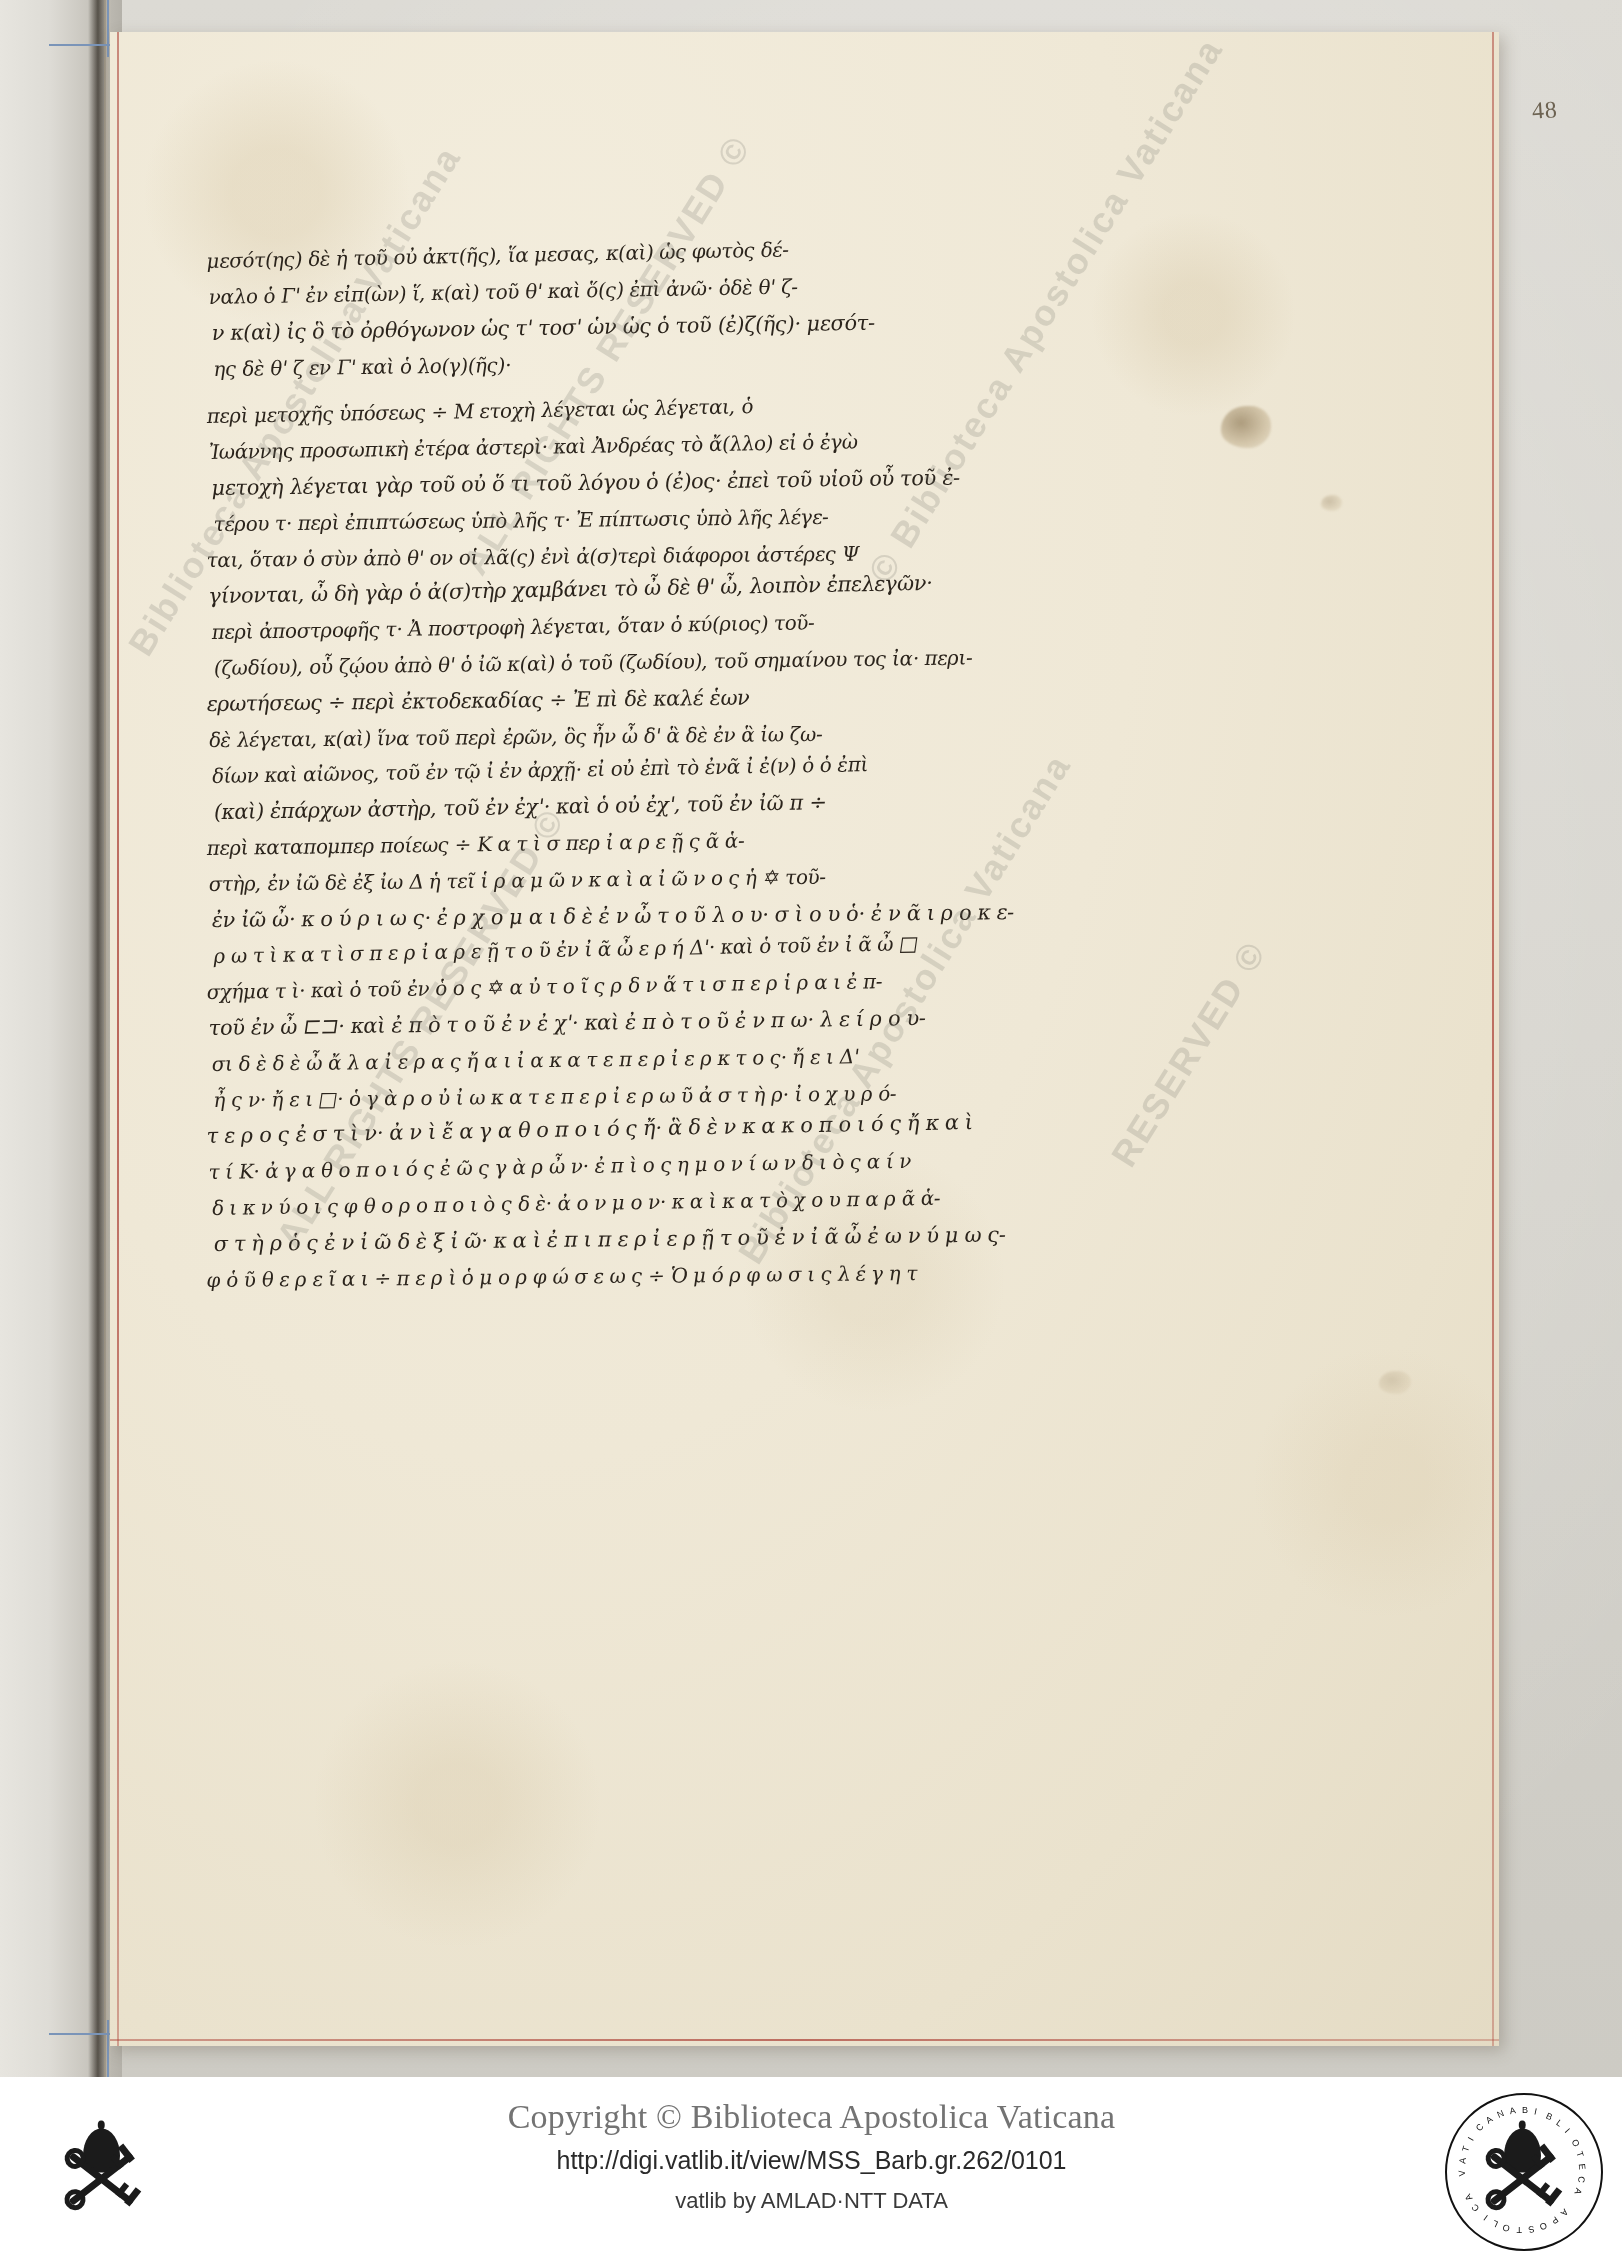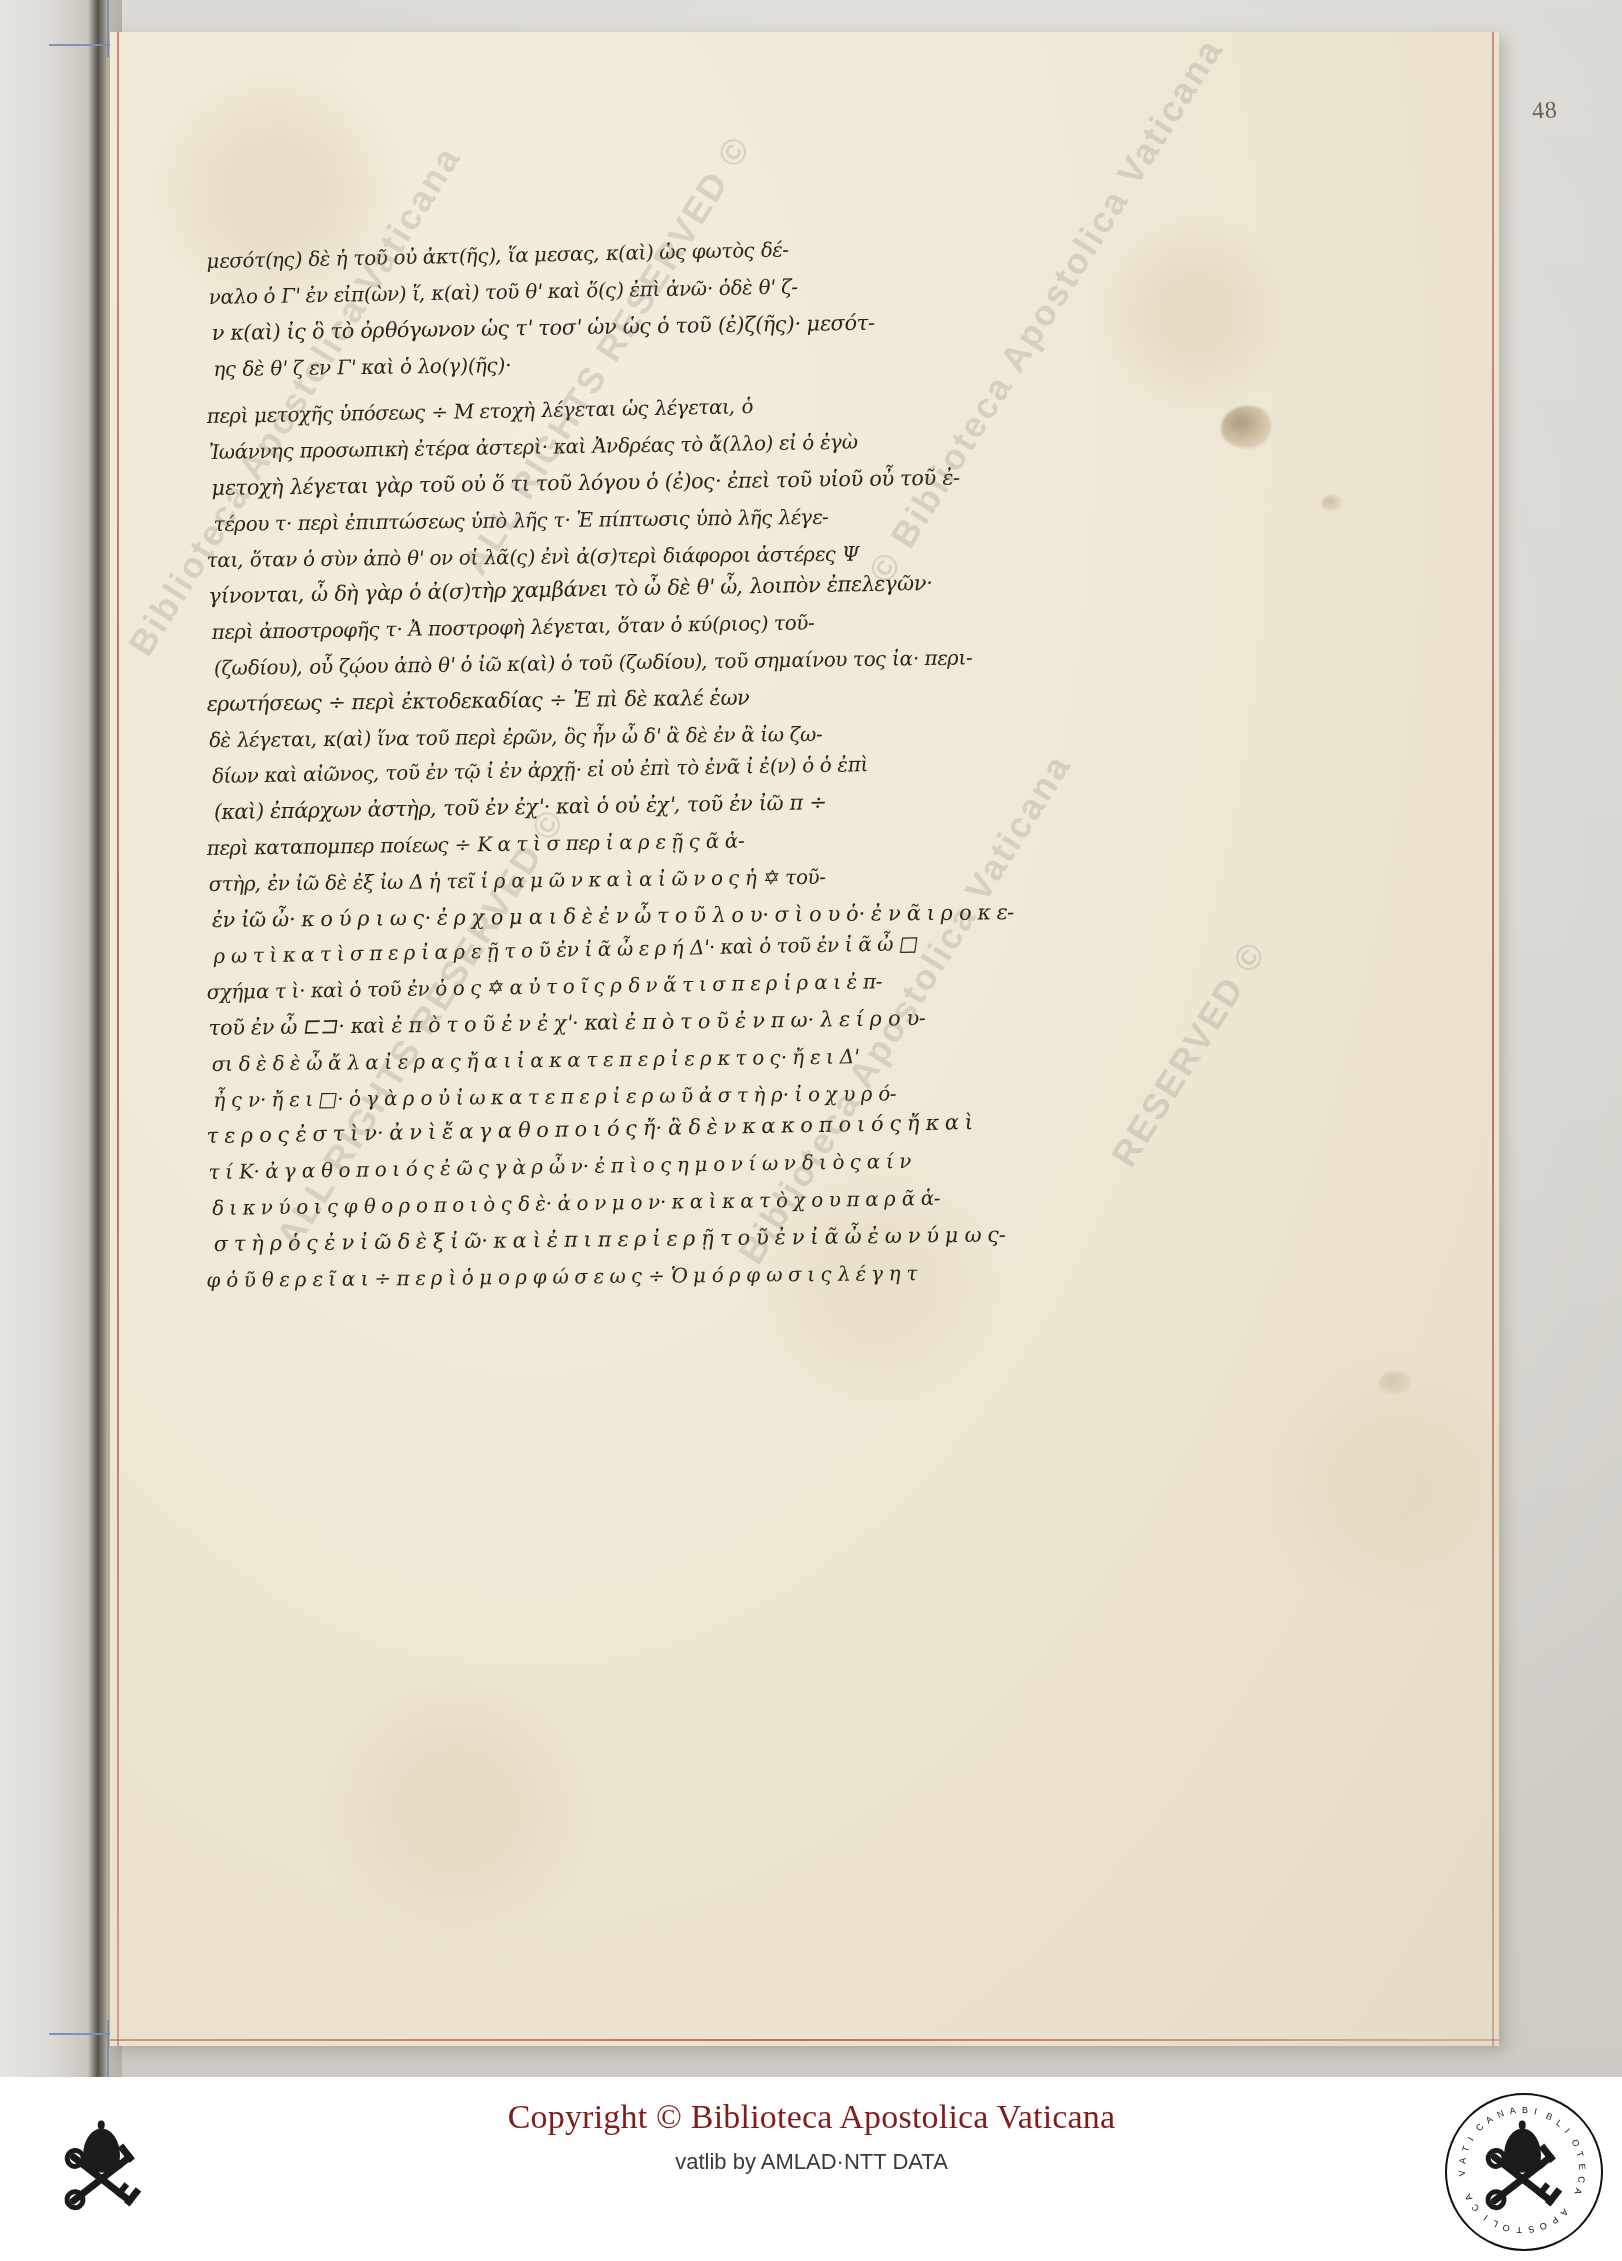--- a/index.html
+++ b/index.html
@@ -182,21 +182,21 @@
     left: 0;
     top: 2077px;
     width: 1623px;
     height: 184px;
     background: #ffffff;
     text-align: center;
   }
   .caption .c1 {
     font-family: "Liberation Serif", serif;
     font-size: 34px;
-    color: #7f1d1d;
+    color: #737373;
     padding-top: 21px;
     letter-spacing: 0.2px;
   }
   .caption .c2 {
     font-family: "Liberation Sans", sans-serif;
     font-size: 25px;
     color: #2a2a2a;
     padding-top: 9.7px;
   }
   .caption .c3 {
@@ -367,20 +367,21 @@
         <div class="wm rot" style="left: 454px; top: 560px;">ALL RIGHTS RESERVED ©</div>
         <div class="wm rot" style="left: 860px; top: 568px;">© Biblioteca Apostolica Vaticana</div>
         <div class="wm rot" style="left: 268px; top: 1233px;">ALL RIGHTS RESERVED ©</div>
         <div class="wm rot" style="left: 730px; top: 1249px;">Biblioteca Apostolica Vaticana</div>
         <div class="wm rot" style="left: 1103px; top: 1152px;">RESERVED ©</div>
       </div>
   </div>
 
   <div class="caption">
     <div class="c1">Copyright © Biblioteca Apostolica Vaticana</div>
+    <div class="c2">http://digi.vatlib.it/view/MSS_Barb.gr.262/0101</div>
     <div class="c3">vatlib by AMLAD·NTT DATA</div>
   </div>
 
   <div class="crest-left">
     <div class="keys">
       <div class="tiara"></div>
       <div class="key a">
         <div class="bow"></div>
           <div class="bit"></div>
           <div class="bit2"></div>

